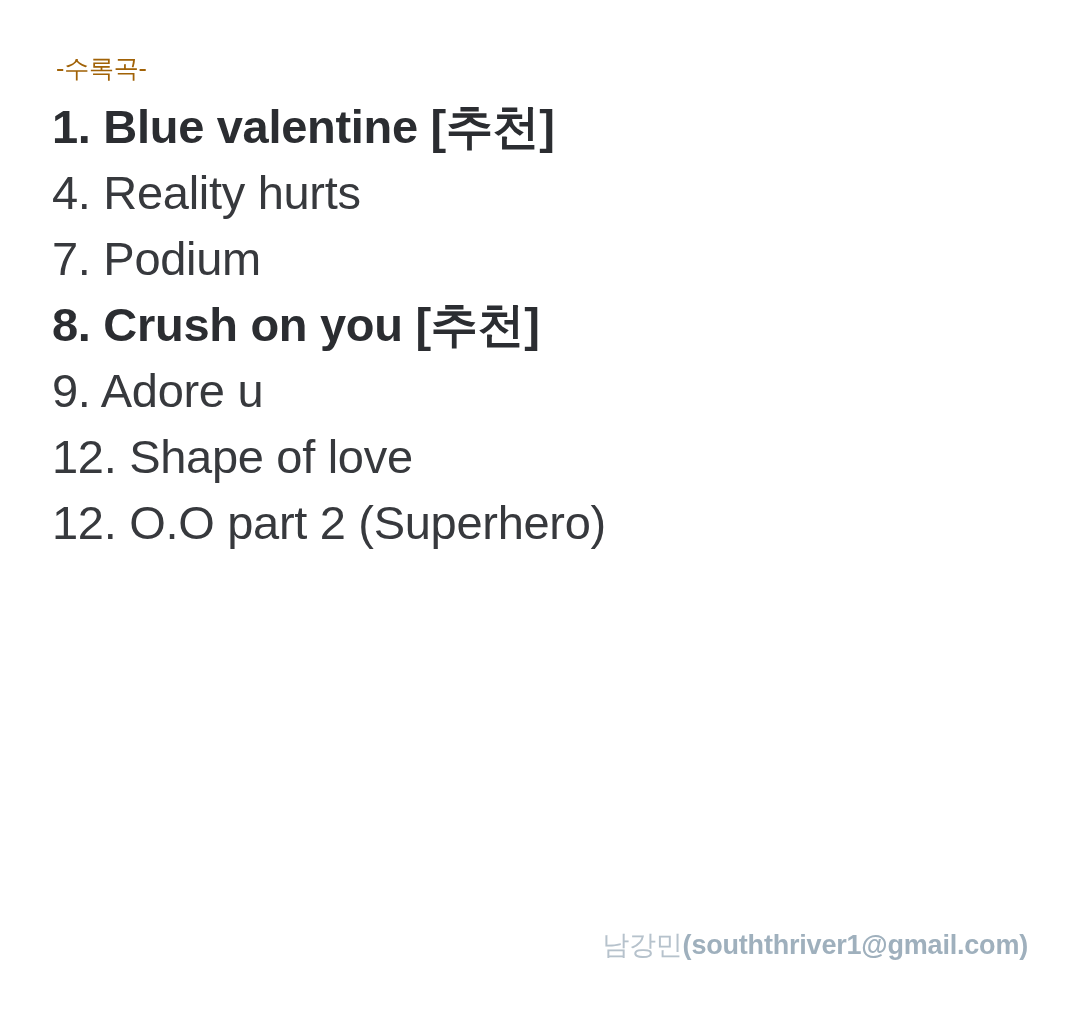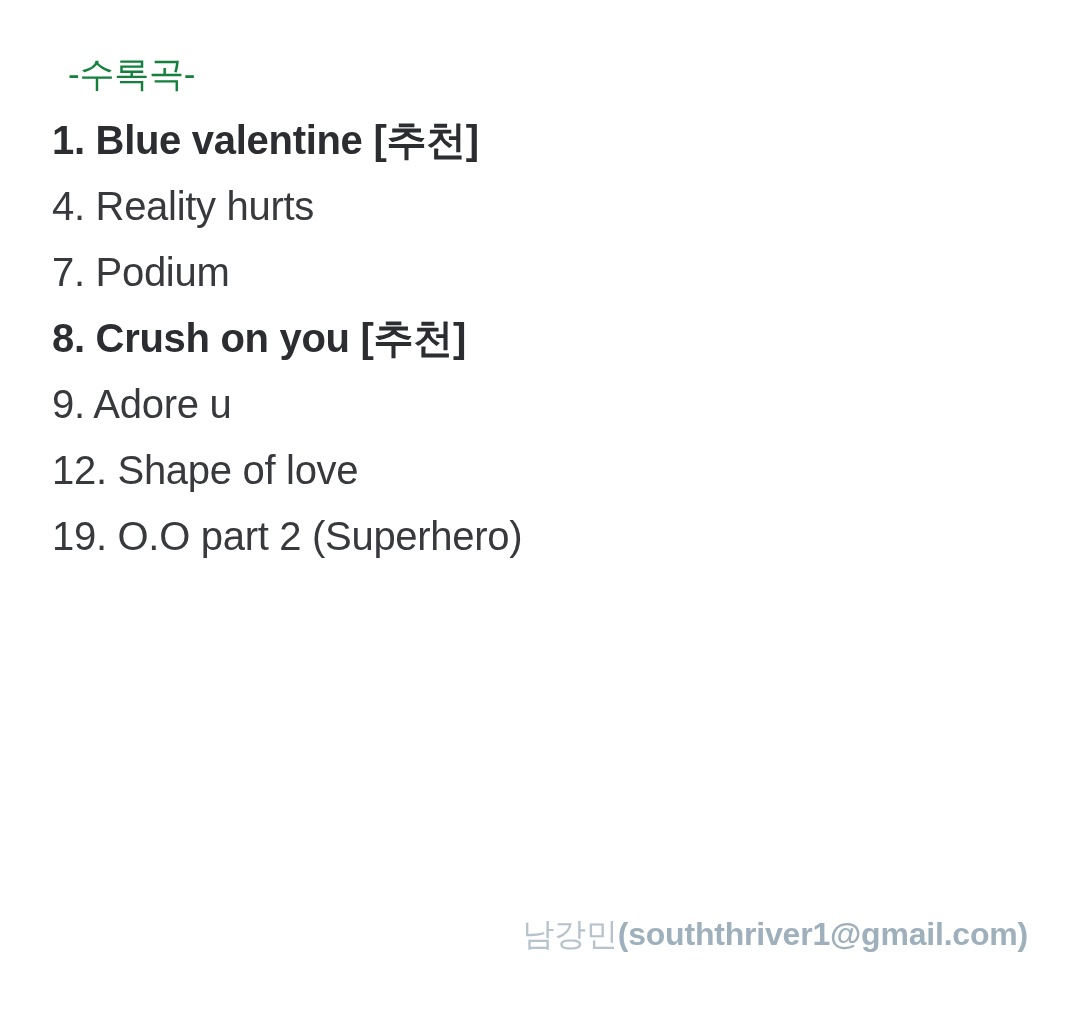--- a/index.html
+++ b/index.html
@@ -16,49 +16,49 @@
     overflow: hidden;
   }
   .page {
     box-sizing: border-box;
     width: 1080px;
     height: 1036px;
     padding: 52px 52px 0 52px;
     position: relative;
   }
   .heading {
-    font-size: 35px;
+    font-size: 25px;
     line-height: 1.28;
     font-weight: 400;
-    color: #15803d;
+    color: #a16207;
     letter-spacing: -0.2px;
-    margin: 0 0 10px 16px;
+    margin: 0 0 10px 4px;
     white-space: pre;
   }
   .track-list {
     list-style: none;
     margin: 0;
     padding: 0;
   }
   .track {
-    font-size: 40px;
+    font-size: 47px;
     line-height: 66px;
     color: #37393d;
     letter-spacing: -0.3px;
     white-space: pre;
   }
   .track.rec {
     font-weight: 700;
     color: #2b2d31;
   }
   .footer {
     position: absolute;
     right: 52px;
     bottom: 42px;
-    font-size: 32px;
+    font-size: 27px;
     letter-spacing: -0.2px;
     white-space: pre;
   }
   .footer .name {
     color: #b6c2cc;
     font-weight: 400;
   }
   .footer .email {
     color: #9fb0bd;
     font-weight: 700;
@@ -71,20 +71,20 @@
 
   <div class="heading">-수록곡-</div>
 
   <ul class="track-list">
     <li class="track rec">1. Blue valentine [추천]</li>
     <li class="track">4. Reality hurts</li>
     <li class="track">7. Podium</li>
     <li class="track rec">8. Crush on you [추천]</li>
     <li class="track">9. Adore u</li>
     <li class="track">12. Shape of love</li>
-    <li class="track">19. O.O part 2 (Superhero)</li>
+    <li class="track">12. O.O part 2 (Superhero)</li>
   </ul>
 
   <div class="footer">
     <span class="name">남강민</span><span class="email">(souththriver1@gmail.com)</span>
   </div>
 
 </div>
 
 </body></html>

